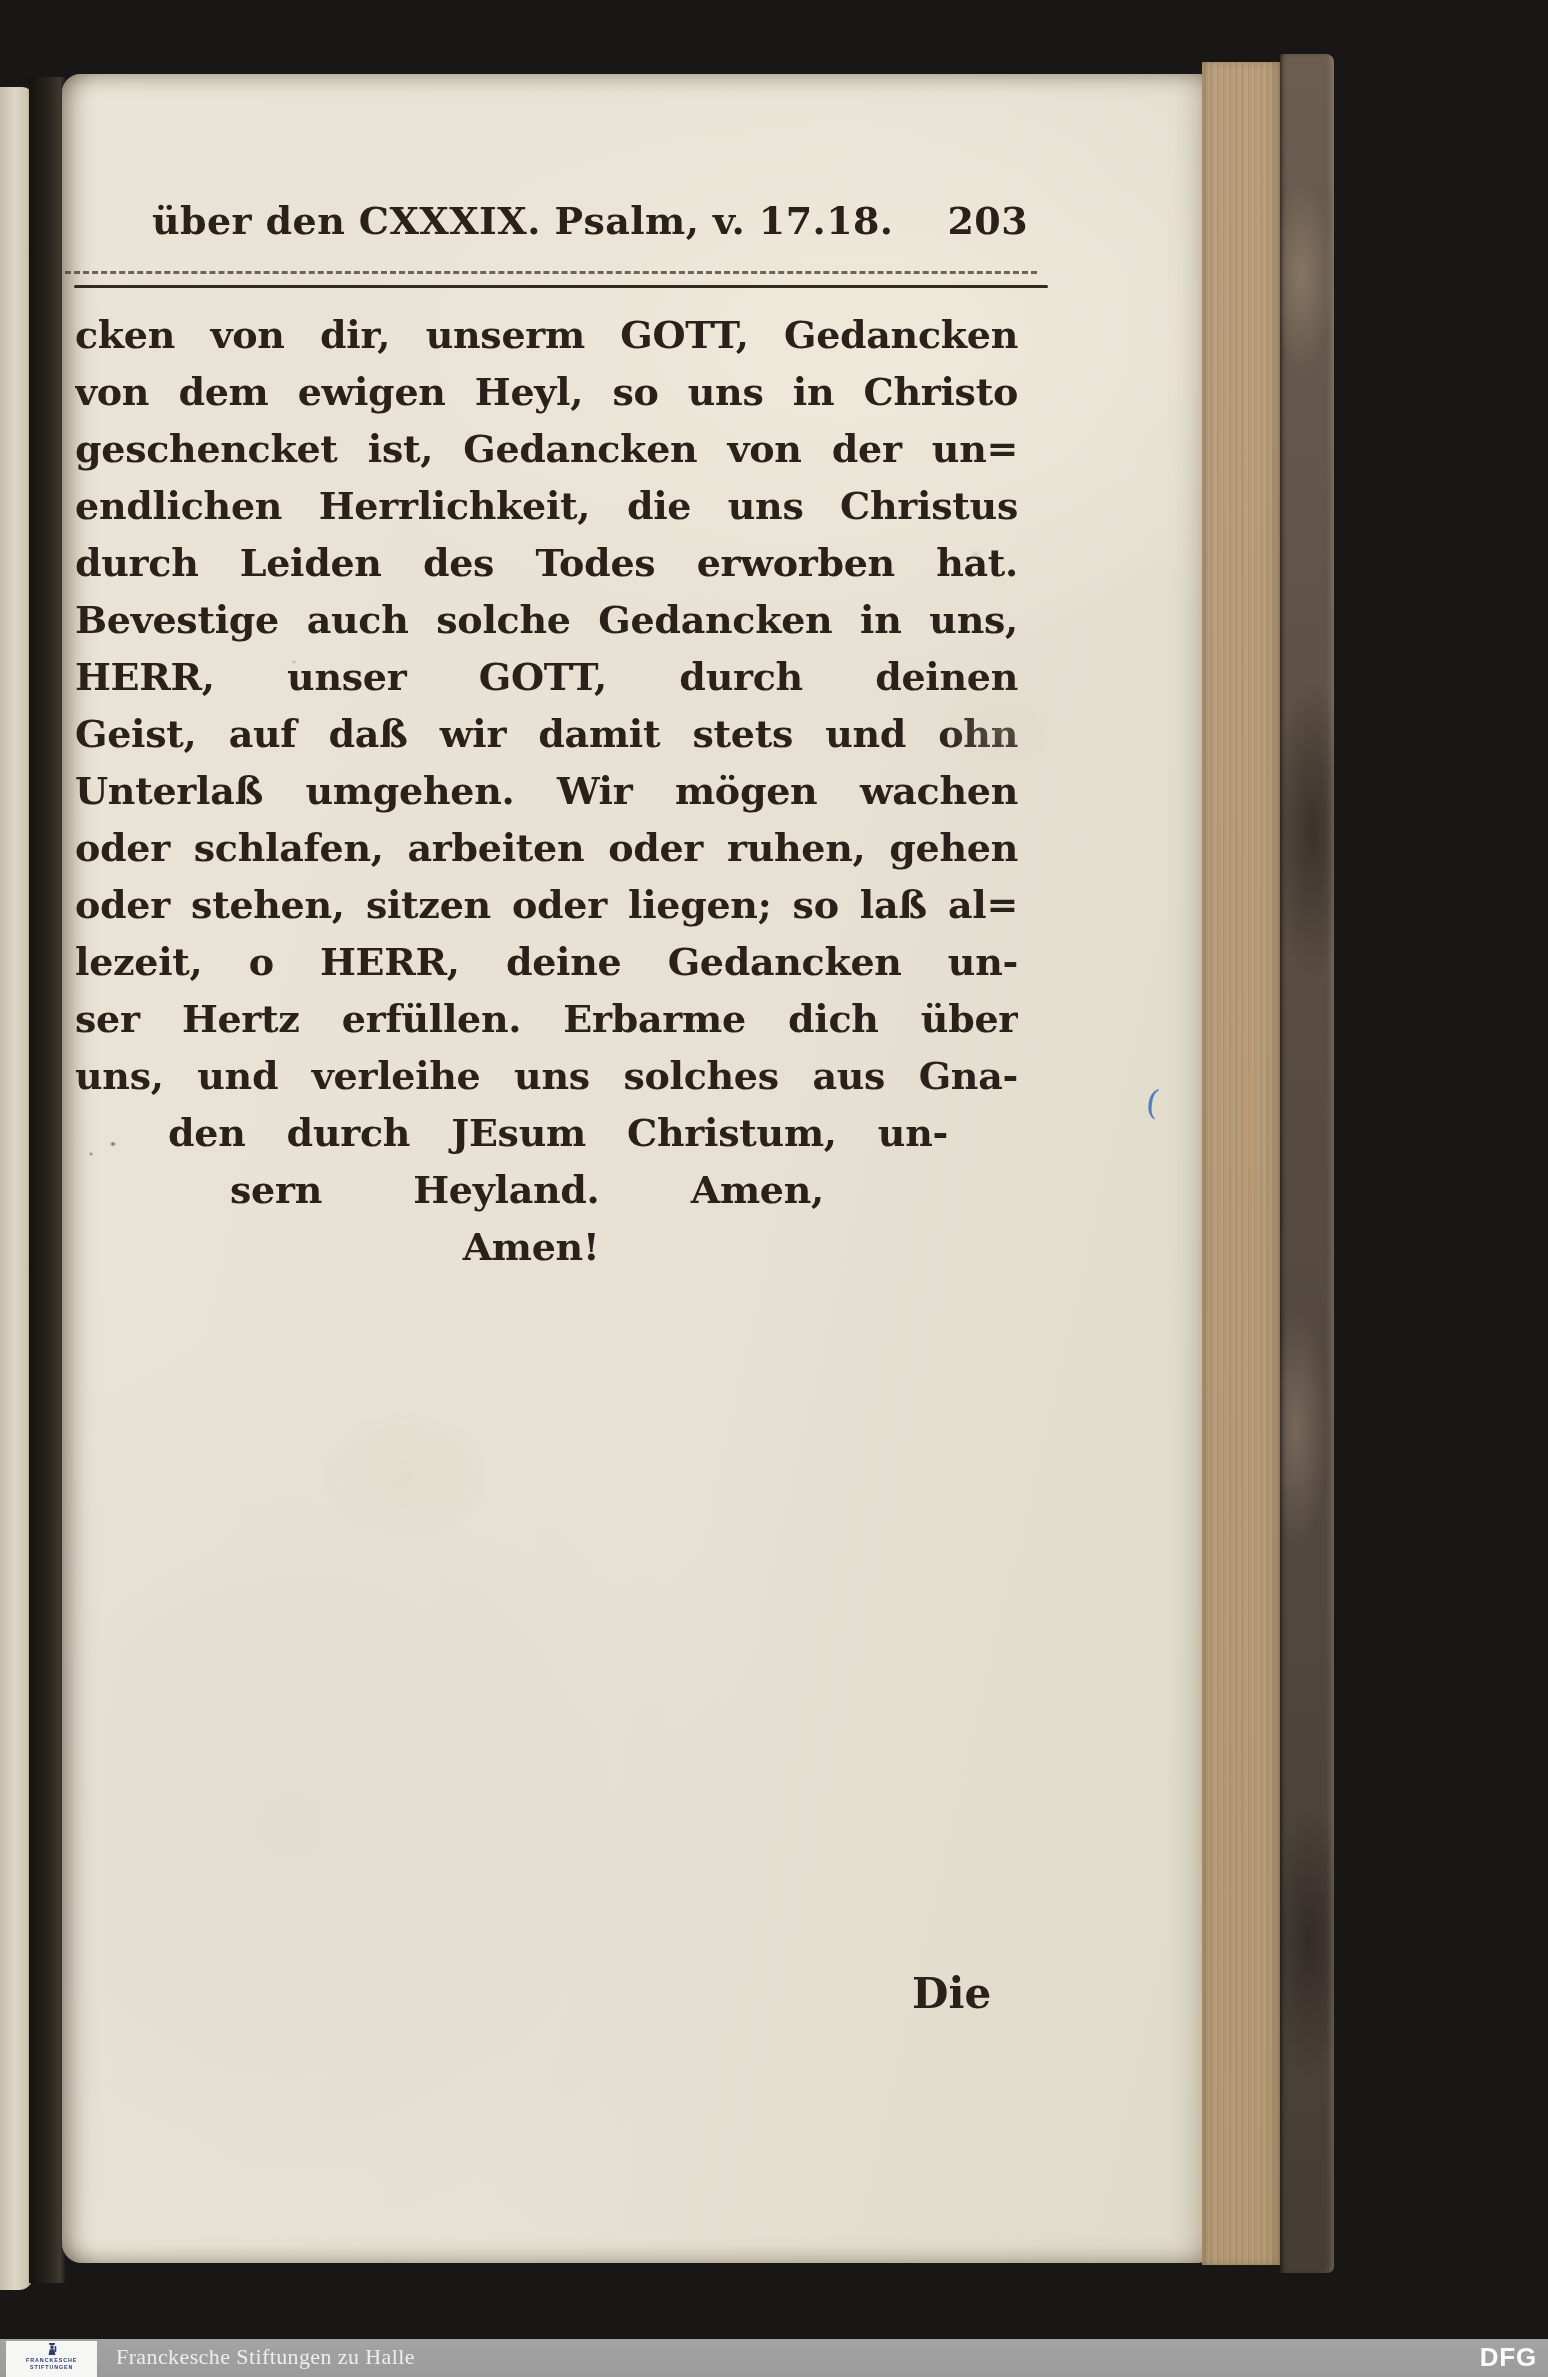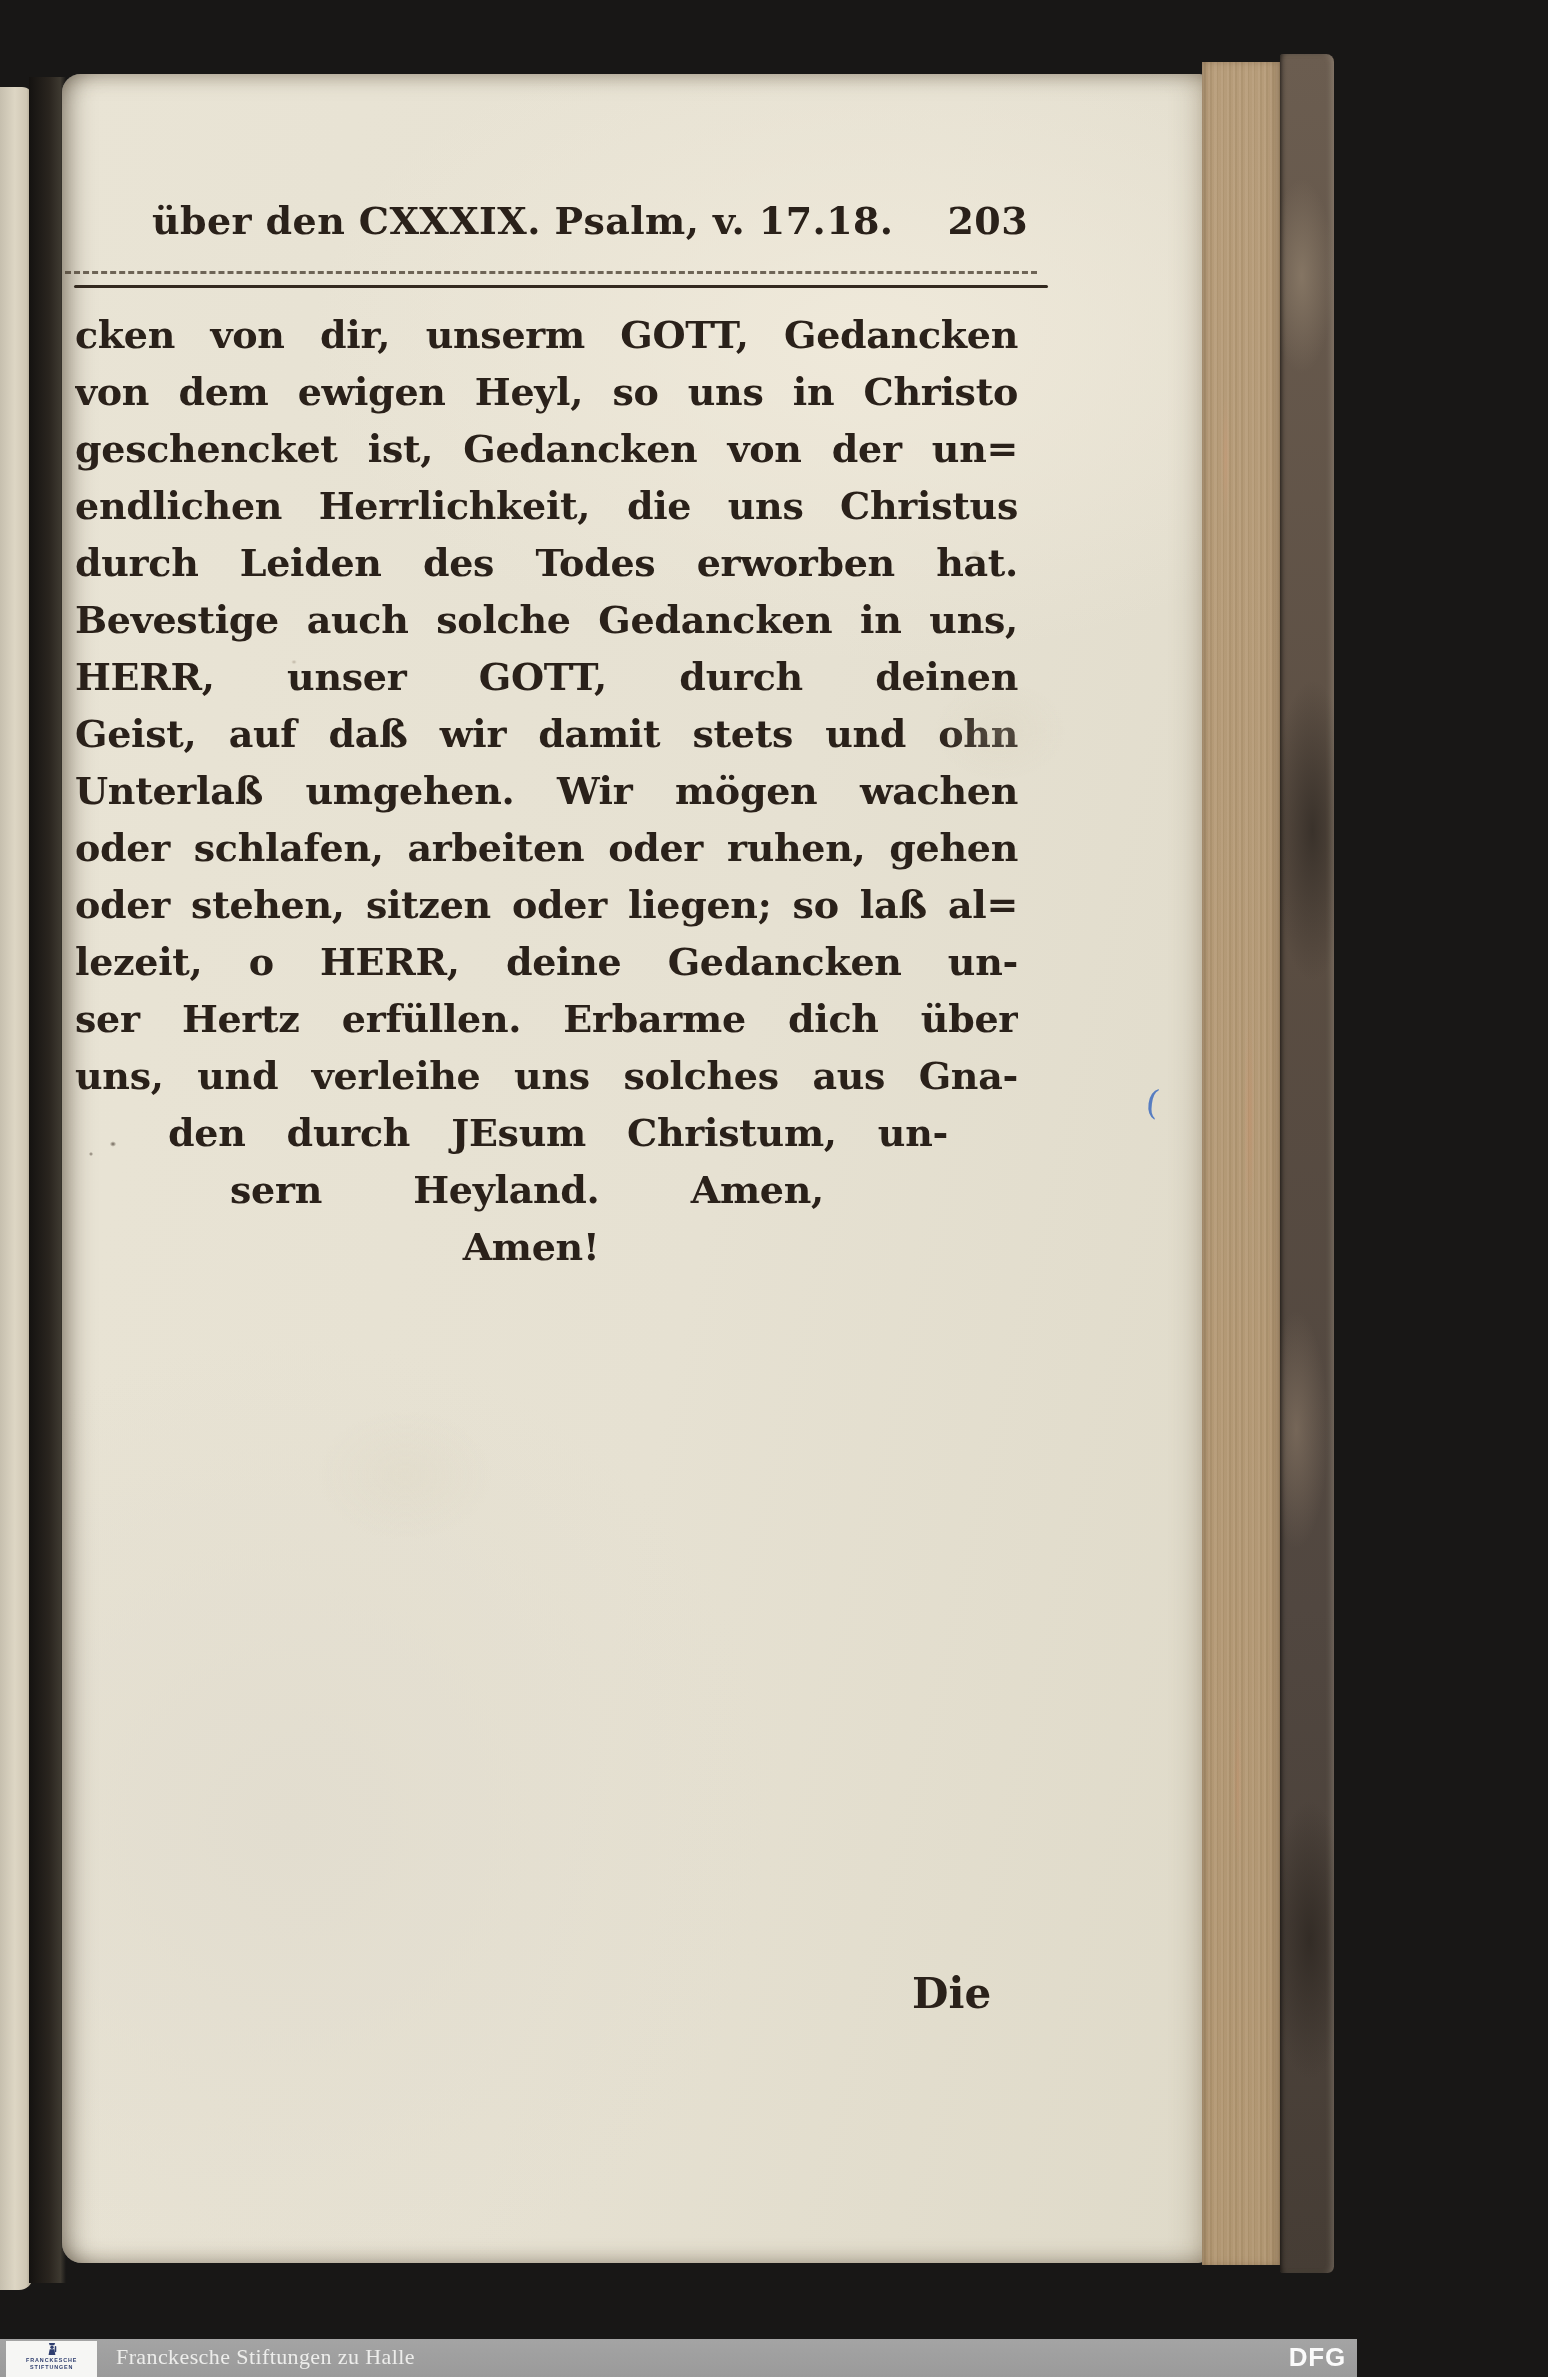--- a/index.html
+++ b/index.html
@@ -99,21 +99,21 @@
       radial-gradient(46px 139px at 40% 10%,#8c7c69cc 0%,#8c7c6900 70%),
       radial-gradient(54px 201px at 60% 35%,#3a322b 0%,#3a322b00 75%),
       radial-gradient(46px 170px at 30% 62%,#857463b0 0%,#85746300 70%),
       radial-gradient(54px 186px at 55% 85%,#332c26 0%,#332c2600 75%),
       linear-gradient(180deg,#6b5d50 0%,#5a4d42 40%,#514740 70%,#463d35 100%);
     border-radius:3.1px 7.7px 6.2px 3.1px;
     box-shadow:inset -4.6px 0 6.2px -2.3px rgba(230,220,200,.25), inset 3.1px 0 6.2px -3.1px #000;
   }
   
   .footer-bar{
-    position:absolute;left:0;bottom:0;width:1357px;height:38px;
+    position:absolute;left:0;bottom:0;width:1548px;height:38px;
     background:linear-gradient(180deg,#a4a4a4,#9a9a9a);
     font-family:"Liberation Serif",serif;
   }
   .logo-box{
     position:absolute;left:6.2px;bottom:0;width:91px;height:36px;
     background:#f6f6f4;display:flex;flex-direction:column;align-items:center;
     justify-content:flex-start;padding-top:1.5px;box-sizing:border-box;
   }
   .logo-glyph{flex:0 0 auto;line-height:1;}
   .logo-text{

